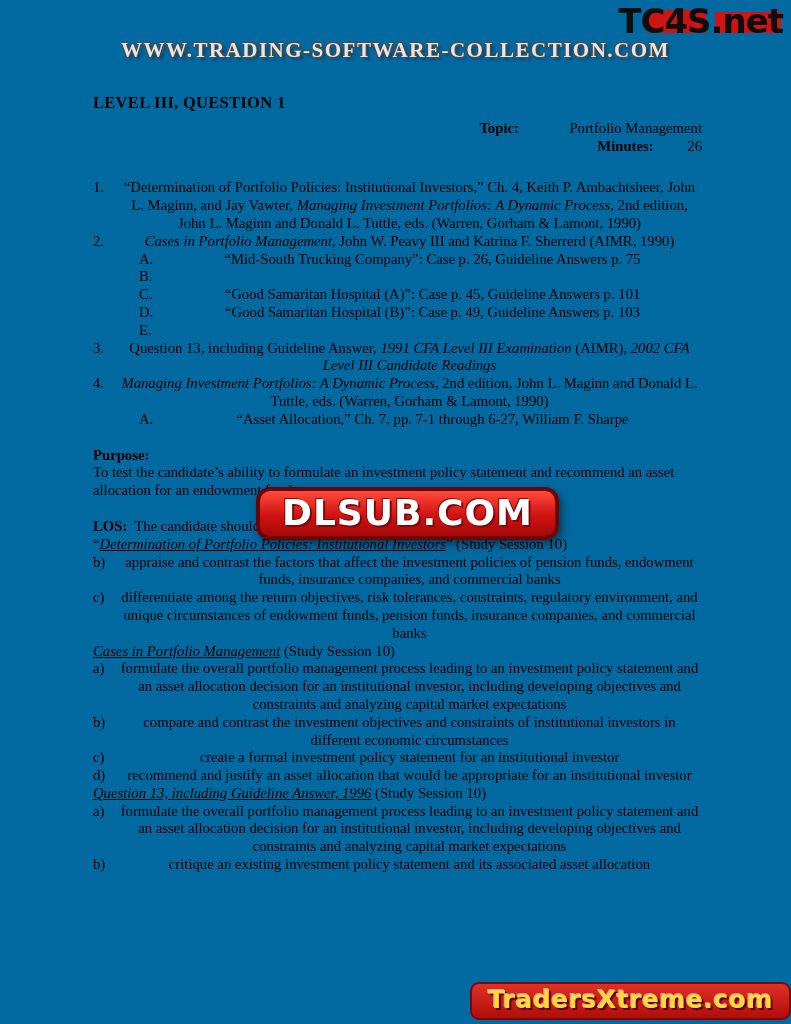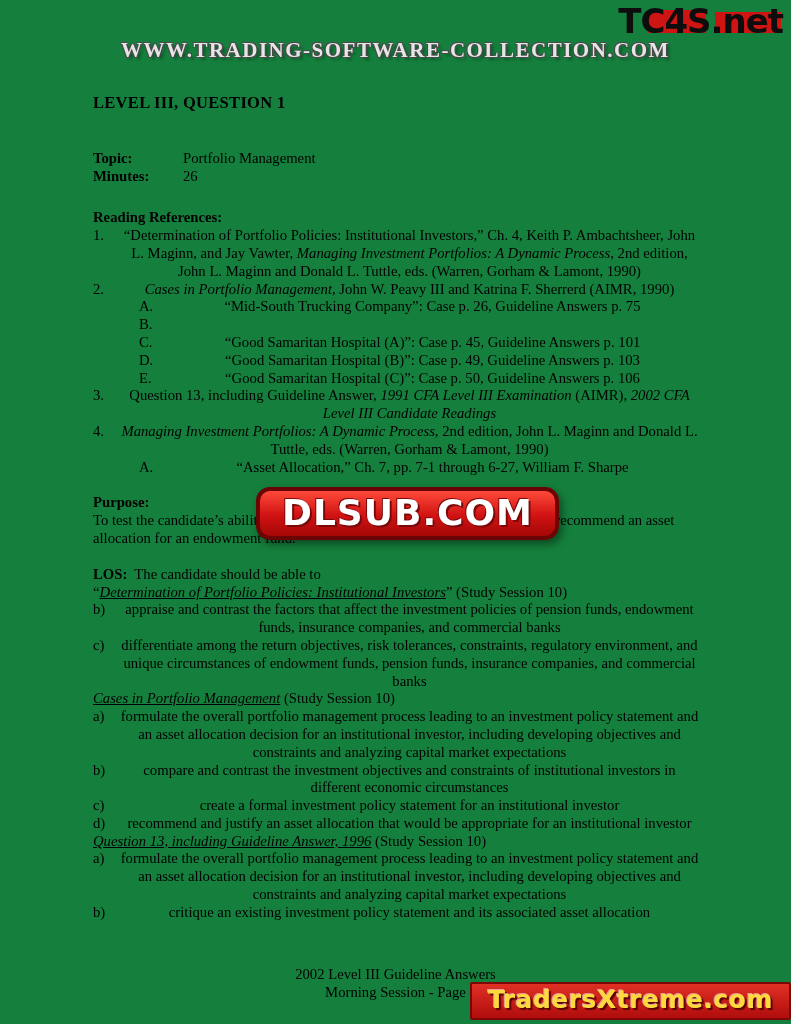--- a/index.html
+++ b/index.html
@@ -1,19 +1,19 @@
 <!DOCTYPE html>
 <html><head>
 <meta charset="utf-8">
 <style>
   * { margin:0; padding:0; box-sizing:border-box; }
   html,body { background:#ffffff; }
   .page {
     position:relative; width:791px; height:1024px; margin:0 auto;
-    background:#15803d; overflow:hidden;
+    background:#0369a1; overflow:hidden;
     font-family:"Liberation Serif","DejaVu Serif",serif; color:#000;
   }
 
   
   .wm-logo { position:absolute; top:1px; right:8px; height:46px; z-index:5; }
   .wm-logo-text {
     position:relative; z-index:2;
     font-family:"DejaVu Sans",sans-serif; font-weight:bold;
     font-size:34px; letter-spacing:-1px; color:#0d0d0d;
   }
@@ -40,34 +40,34 @@
     font-family:"DejaVu Sans",sans-serif; font-weight:bold;
     font-size:36px; color:#ffffff; letter-spacing:1px;
     text-shadow:2px 2px 0 #7a0a0a, -1px -1px 0 #7a0a0a;
     box-shadow:3px 4px 8px rgba(0,0,0,0.45);
   }
 
   .wm-traders {
     position:absolute; right:0; top:982px; z-index:6;
     padding:1px 16px 4px;
     background:linear-gradient(180deg,#e03024,#b00d0d);
-    border:2px solid #7d0707; border-radius:2px;
+    border:2px solid #7d0707; border-radius:9px;
     font-family:"DejaVu Sans",sans-serif; font-weight:bold;
     font-size:25px; color:#ffd83d; letter-spacing:0.5px;
     text-shadow:-1px -1px 0 rgba(255,255,255,0.55), 2px 2px 1px #5c0404;
   }
 
   
   .doc {
     position:absolute; left:93px; top:94px; width:609px;
     font-size:14.7px; line-height:17.8px;
   }
-  .title { font-weight:bold; font-size:16.5px; letter-spacing:0.3px; margin-bottom:38px; }
+  .title { font-weight:bold; font-size:16.5px; letter-spacing:0.3px; margin-bottom:8px; }
   .meta { margin-bottom:24px; }
-  .meta-row { display:flex; }
+  .meta-row { display:flex;justify-content:flex-end; }
   .meta-label { font-weight:bold; width:90px; flex:0 0 90px; }
 
   .block.heading { font-weight:bold; }
   .block.spacer { height:18px; }
   .block.li { display:flex; }
   .block.li .marker { flex:0 0 24px; }
   .block.li .li-body { flex:1 1 auto; min-width:0;text-align:center; }
   .block.li.indent-1 { padding-left:46px; }
 
   .bold { font-weight:bold; }
@@ -99,21 +99,20 @@
         <div class="meta-row">
           <span class="meta-label">Topic:</span>
           <span class="meta-value">Portfolio Management</span>
         </div>
         <div class="meta-row">
           <span class="meta-label">Minutes:</span>
           <span class="meta-value">26</span>
         </div>
       </div>
     <div class="blocks">
-        <div class="block heading"><span>Reading References:</span></div>
         <div class="block li">
           <span class="marker">1.</span>
           <span class="li-body"><span>“Determination of Portfolio Policies: Institutional Investors,” Ch. 4, Keith P. Ambachtsheer, John L. Maginn, and Jay Vawter, </span><span class="italic">Managing Investment Portfolios: A Dynamic Process</span><span>, 2nd edition, John L. Maginn and Donald L. Tuttle, eds. (Warren, Gorham &amp; Lamont, 1990)</span></span>
         </div>
         <div class="block li">
           <span class="marker">2.</span>
           <span class="li-body"><span class="italic">Cases in Portfolio Management</span><span>, John W. Peavy III and Katrina F. Sherrerd (AIMR, 1990)</span></span>
         </div>
         <div class="block li indent-1">
           <span class="marker">A.</span>
@@ -125,21 +124,20 @@
         <div class="block li indent-1">
           <span class="marker">C.</span>
           <span class="li-body"><span>“Good Samaritan Hospital (A)”: Case p. 45, Guideline Answers p. 101</span></span>
         </div>
         <div class="block li indent-1">
           <span class="marker">D.</span>
           <span class="li-body"><span>“Good Samaritan Hospital (B)”: Case p. 49, Guideline Answers p. 103</span></span>
         </div>
         <div class="block li indent-1">
           <span class="marker">E.</span>
-          <span class="li-body"><span>“Good Samaritan Hospital (C)”: Case p. 50, Guideline Answers p. 106</span></span>
         </div>
         <div class="block li">
           <span class="marker">3.</span>
           <span class="li-body"><span>Question 13, including Guideline Answer, </span><span class="italic">1991 CFA Level III Examination</span><span> (AIMR), </span><span class="italic">2002 CFA Level III Candidate Readings</span></span>
         </div>
         <div class="block li">
           <span class="marker">4.</span>
           <span class="li-body"><span class="italic">Managing Investment Portfolios: A Dynamic Process</span><span>, 2nd edition, John L. Maginn and Donald L. Tuttle, eds. (Warren, Gorham &amp; Lamont, 1990)</span></span>
         </div>
         <div class="block li indent-1">
@@ -184,20 +182,16 @@
         </div>
         <div class="block li">
           <span class="marker">b)</span>
           <span class="li-body"><span>critique an existing investment policy statement and its associated asset allocation</span></span>
         </div>
       </div>
   </div>
 
   <div class="wm-dlsub">DLSUB.COM</div>
 
-  <div class="footer">
-    <div>2002 Level III Guideline Answers</div>
-    <div>Morning Session - Page</div>
-  </div>
 
   <div class="wm-traders">TradersXtreme.com</div>
 
 </div>
 
 </body></html>

